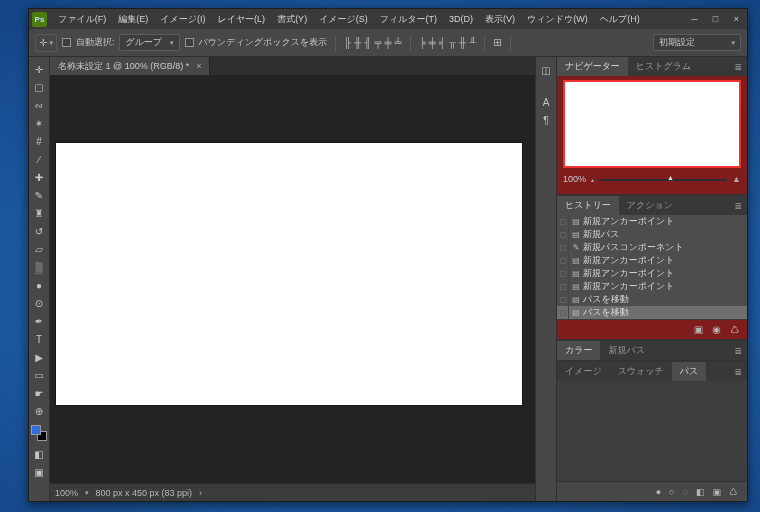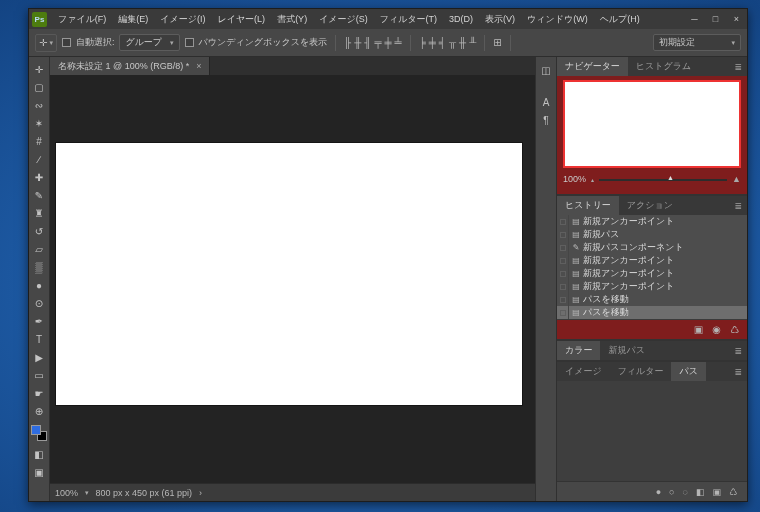--- a/index.html
+++ b/index.html
@@ -202,21 +202,21 @@
             <span>名称未設定 1 @ 100% (RGB/8) *</span>
             <span class="tabclose">×</span>
           </div>
         </div>
         <div class="canvasarea">
           <div class="canvas"></div>
         </div>
         <div class="statusbar">
           <span>100%</span>
           <span class="caret">▾</span>
-          <span>800 px x 450 px (61 ppi)</span>
+          <span>800 px x 450 px (83 ppi)</span>
           <span>›</span>
         </div>
       </div>
 
       <div class="collapsedstrip">
         <span class="stripicon">◫</span>
         <span class="stripicon gap">A</span>
         <span class="stripicon">¶</span>
       </div>
 
@@ -316,21 +316,21 @@
         <div class="phead">
           <span class="ptab active">カラー</span>
           <span class="ptab">新規パス</span>
           <span class="pmenu">≣</span>
         </div>
 
         <div class="pgap"></div>
 
         <div class="phead">
           <span class="ptab">イメージ</span>
-          <span class="ptab">フィルター</span>
+          <span class="ptab">スウォッチ</span>
           <span class="ptab active">パス</span>
           <span class="pmenu">≣</span>
         </div>
         <div class="layerscontent"></div>
         <div class="pfooter">
           <span>●</span>
           <span>○</span>
           <span>◌</span>
           <span>◧</span>
           <span>▣</span>

